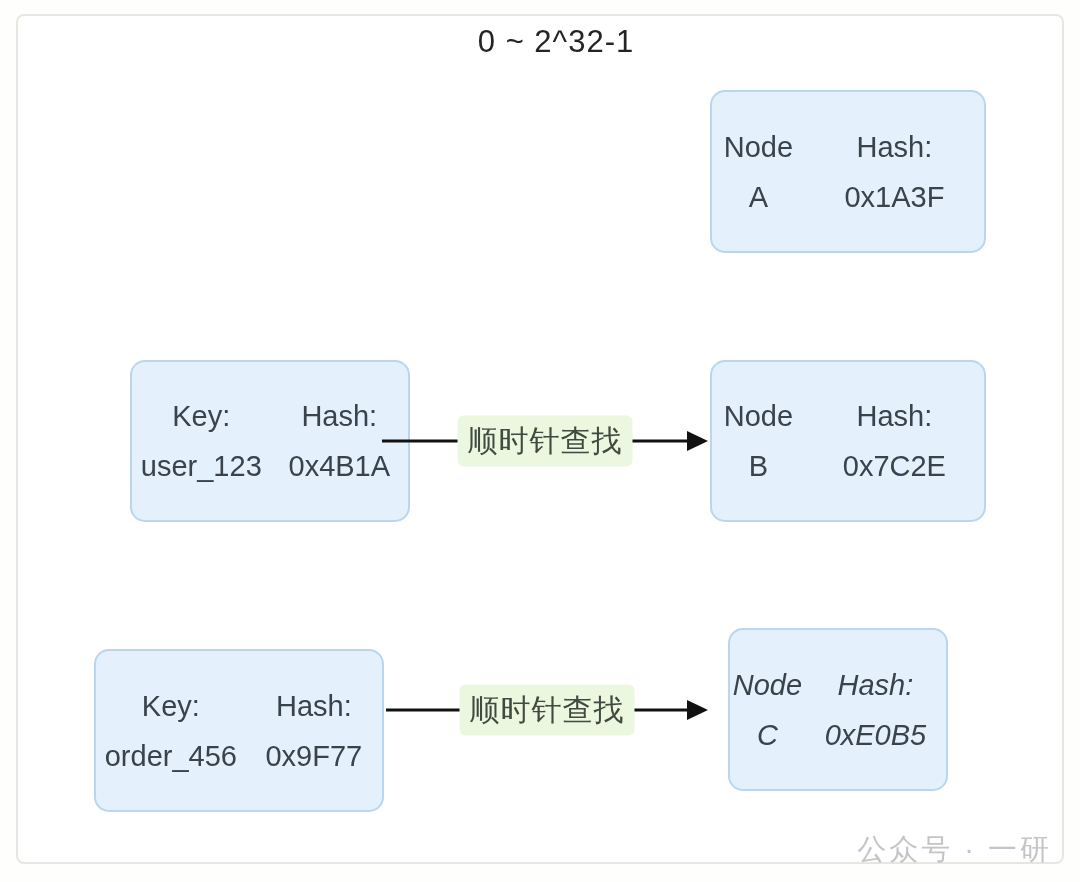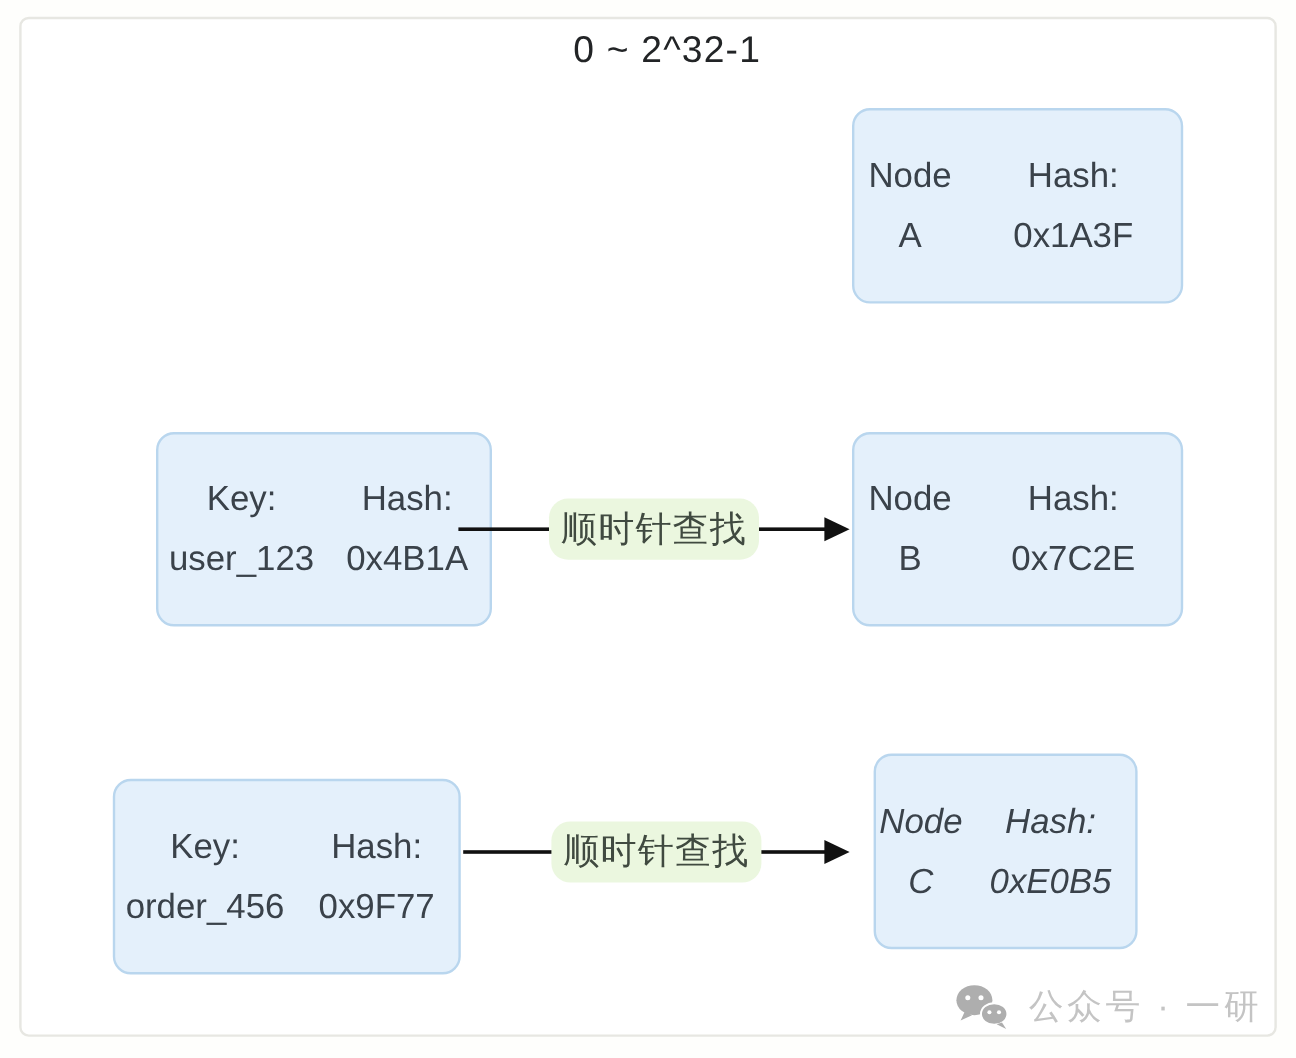--- a/index.html
+++ b/index.html
@@ -43,27 +43,27 @@
   }
   .arrow-head {
     position: absolute; right: 0; top: 50%; transform: translateY(-50%);
     width: 0; height: 0;
     border-left: 21px solid #111111;
     border-top: 10px solid transparent;
     border-bottom: 10px solid transparent;
   }
   .arrow-label {
     position: absolute; left: 50%; top: 50%; transform: translate(-50%, -50%);
-    background: #ebf7df; border-radius: 16px; padding: 5px 10px;
+    background: #ebf7df; border-radius: 6px; padding: 5px 10px;
     font-size: 30px; color: #404a40; white-space: nowrap; letter-spacing: 1px;
   }
 
   .watermark {
     position: absolute; right: 28px; top: 816px; height: 46px;
-    display: flex; align-items: center; gap: 14px;
+    display: flex; align-items: center; gap: 14px; flex-direction: column;
   }
   .watermark-text { color: #c4c4c4; font-size: 29px; letter-spacing: 3px; white-space: nowrap; }
   .wechat-icon { display: block; }
 </style>
 </head>
 <body>
 
 <div id="canvas">
 
   <div class="frame"></div>

